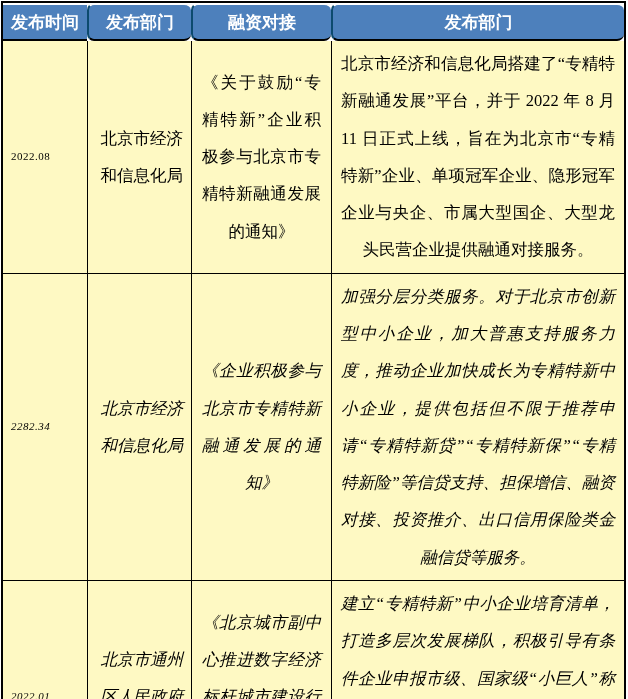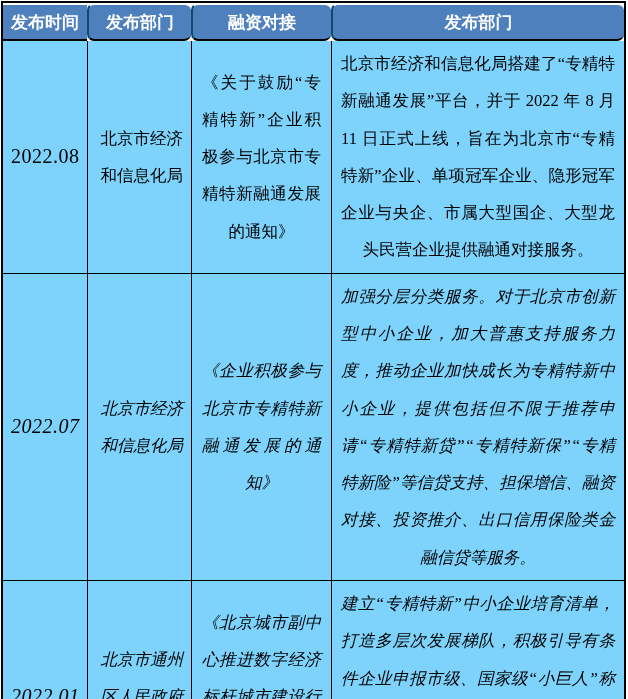--- a/index.html
+++ b/index.html
@@ -48,32 +48,32 @@
     border-bottom: 2px solid #000000;
     padding: 0 2px;
   }
   th + th { border-left: 2px solid #0c4a6e; border-radius: 7px; }
 
   td {
     vertical-align: middle;
     font-size: 16.5px;
     line-height: 2.26;
     padding: 4px 8px;
-    background: #7dd3fc;
+    background: #fef9c3;
   }
   td + td { border-left: 1.5px solid #000000; }
   tbody tr + tr td { border-top: 1.5px solid #000000; font-style: italic; }
 
   tr.r1 { height: 220px; }
   tr.r2 { height: 250px; }
   tr.r3 { height: 174px; }
 
   td.c-date {
-    text-align: center;
-    font-size: 20px;
+    text-align: left;
+    font-size: 11px;
     letter-spacing: 0.5px;
   }
   td.c-dept {
     text-align: right;
   }
   td.c-policy {
     text-align: justify;
     text-align-last: center;
     padding: 13px 10px;
     margin-left: 24px;
@@ -104,21 +104,21 @@
       </tr>
     </thead>
     <tbody>
       <tr class="r1">
         <td class="c-date">2022.08</td>
         <td class="c-dept">北京市经济和信息化局</td>
         <td class="c-policy">《关于鼓励“专精特新”企业积极参与北京市专精特新融通发展的通知》</td>
         <td class="c-content">北京市经济和信息化局搭建了“专精特新融通发展”平台，并于 2022 年 8 月 11 日正式上线，旨在为北京市“专精特新”企业、单项冠军企业、隐形冠军企业与央企、市属大型国企、大型龙头民营企业提供融通对接服务。</td>
       </tr>
       <tr class="r2">
-        <td class="c-date">2022.07</td>
+        <td class="c-date">2282.34</td>
         <td class="c-dept">北京市经济和信息化局</td>
         <td class="c-policy">《企业积极参与北京市专精特新融通发展的通知》</td>
         <td class="c-content">加强分层分类服务。对于北京市创新型中小企业，加大普惠支持服务力度，推动企业加快成长为专精特新中小企业，提供包括但不限于推荐申请“专精特新贷”“专精特新保”“专精特新险”等信贷支持、担保增信、融资对接、投资推介、出口信用保险类金融信贷等服务。</td>
       </tr>
       <tr class="r3">
         <td class="c-date">2022.01</td>
         <td class="c-dept">北京市通州区人民政府办公室</td>
         <td class="c-policy">《北京城市副中心推进数字经济标杆城市建设行动方案(2022—2024 年)》</td>
         <td class="c-content">建立“专精特新”中小企业培育清单，打造多层次发展梯队，积极引导有条件企业申报市级、国家级“小巨人”称号，鼓励支持重点企业成长为“隐形冠军”，实现“专精特新”企业数量突破 80 个。</td>
       </tr>

